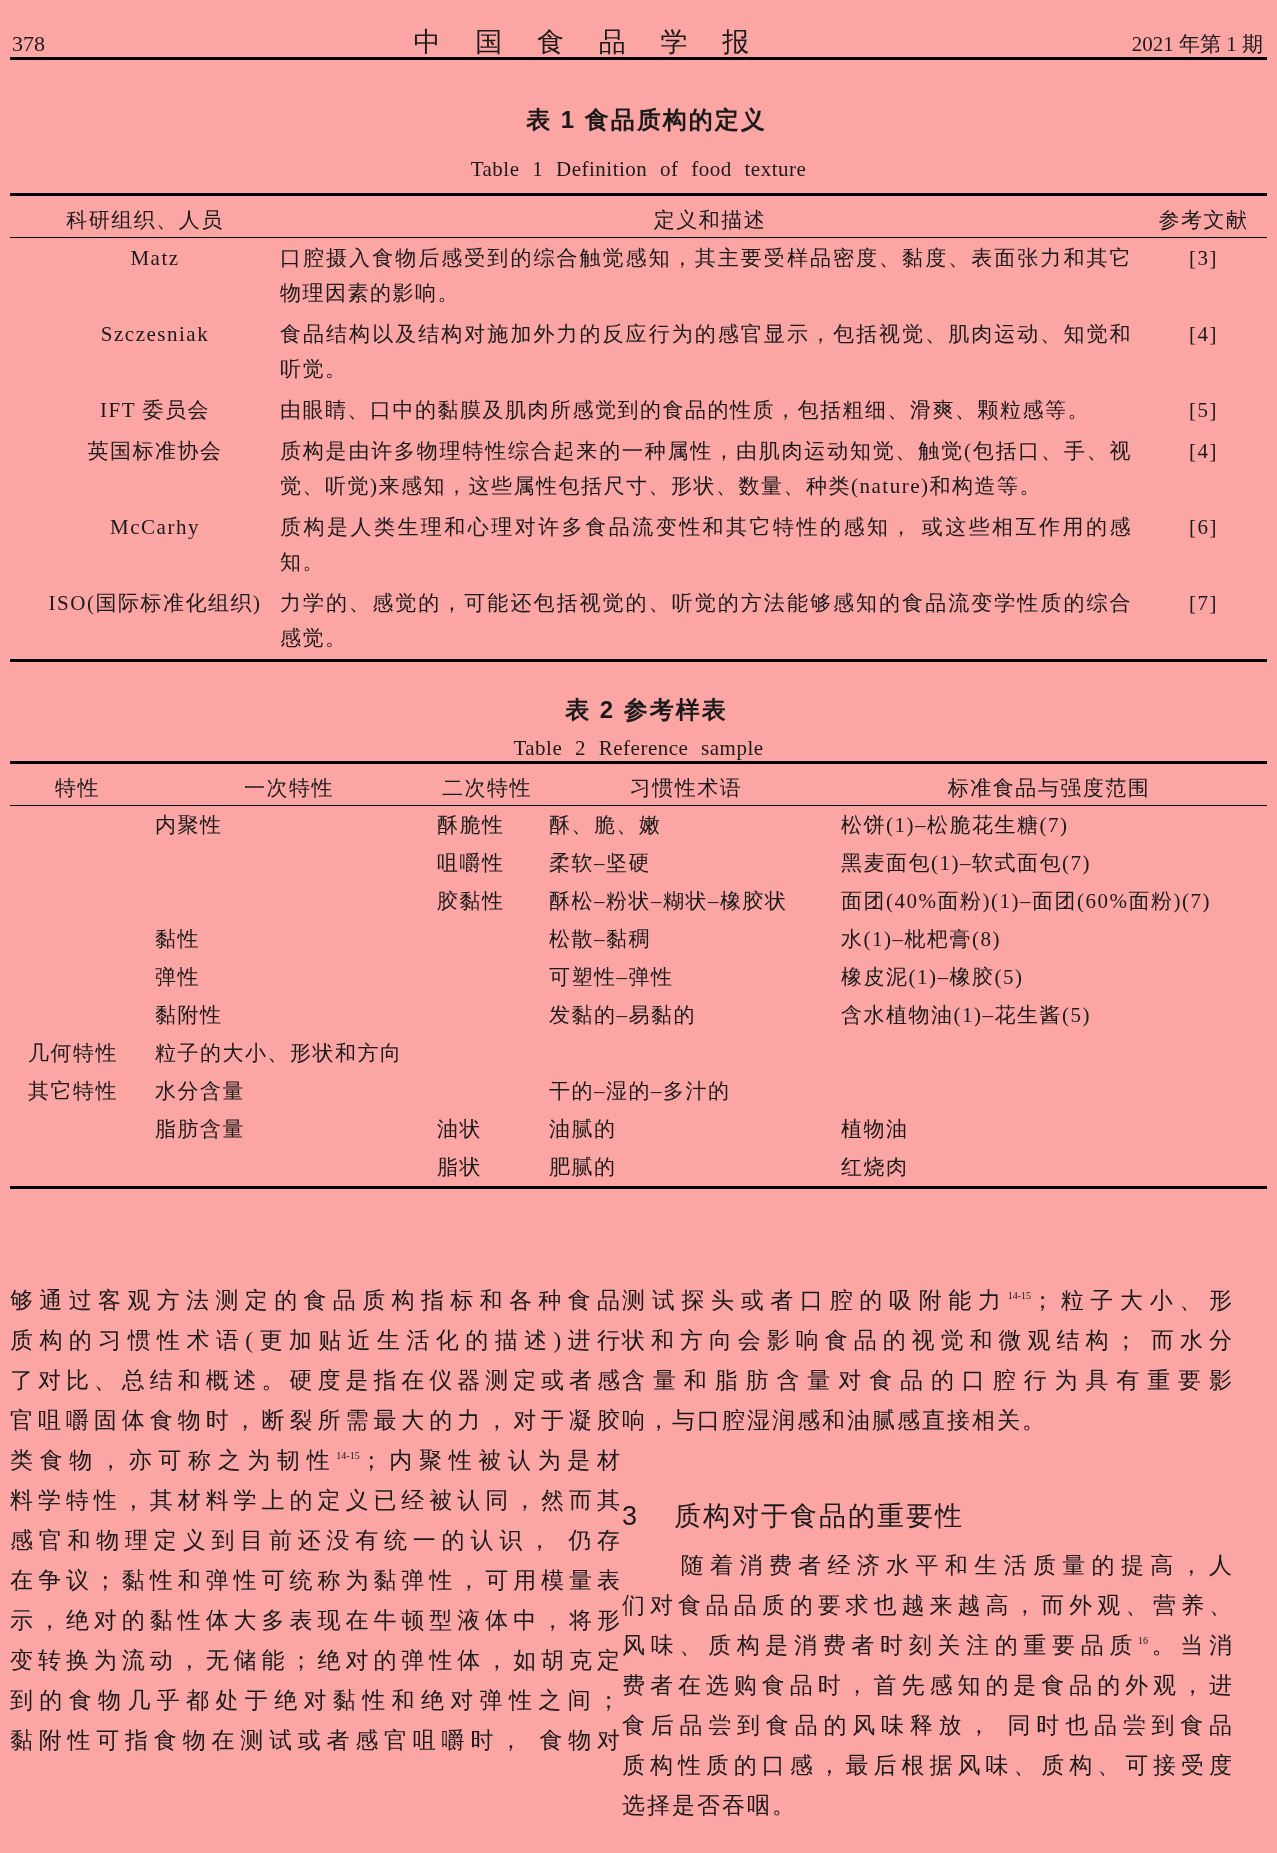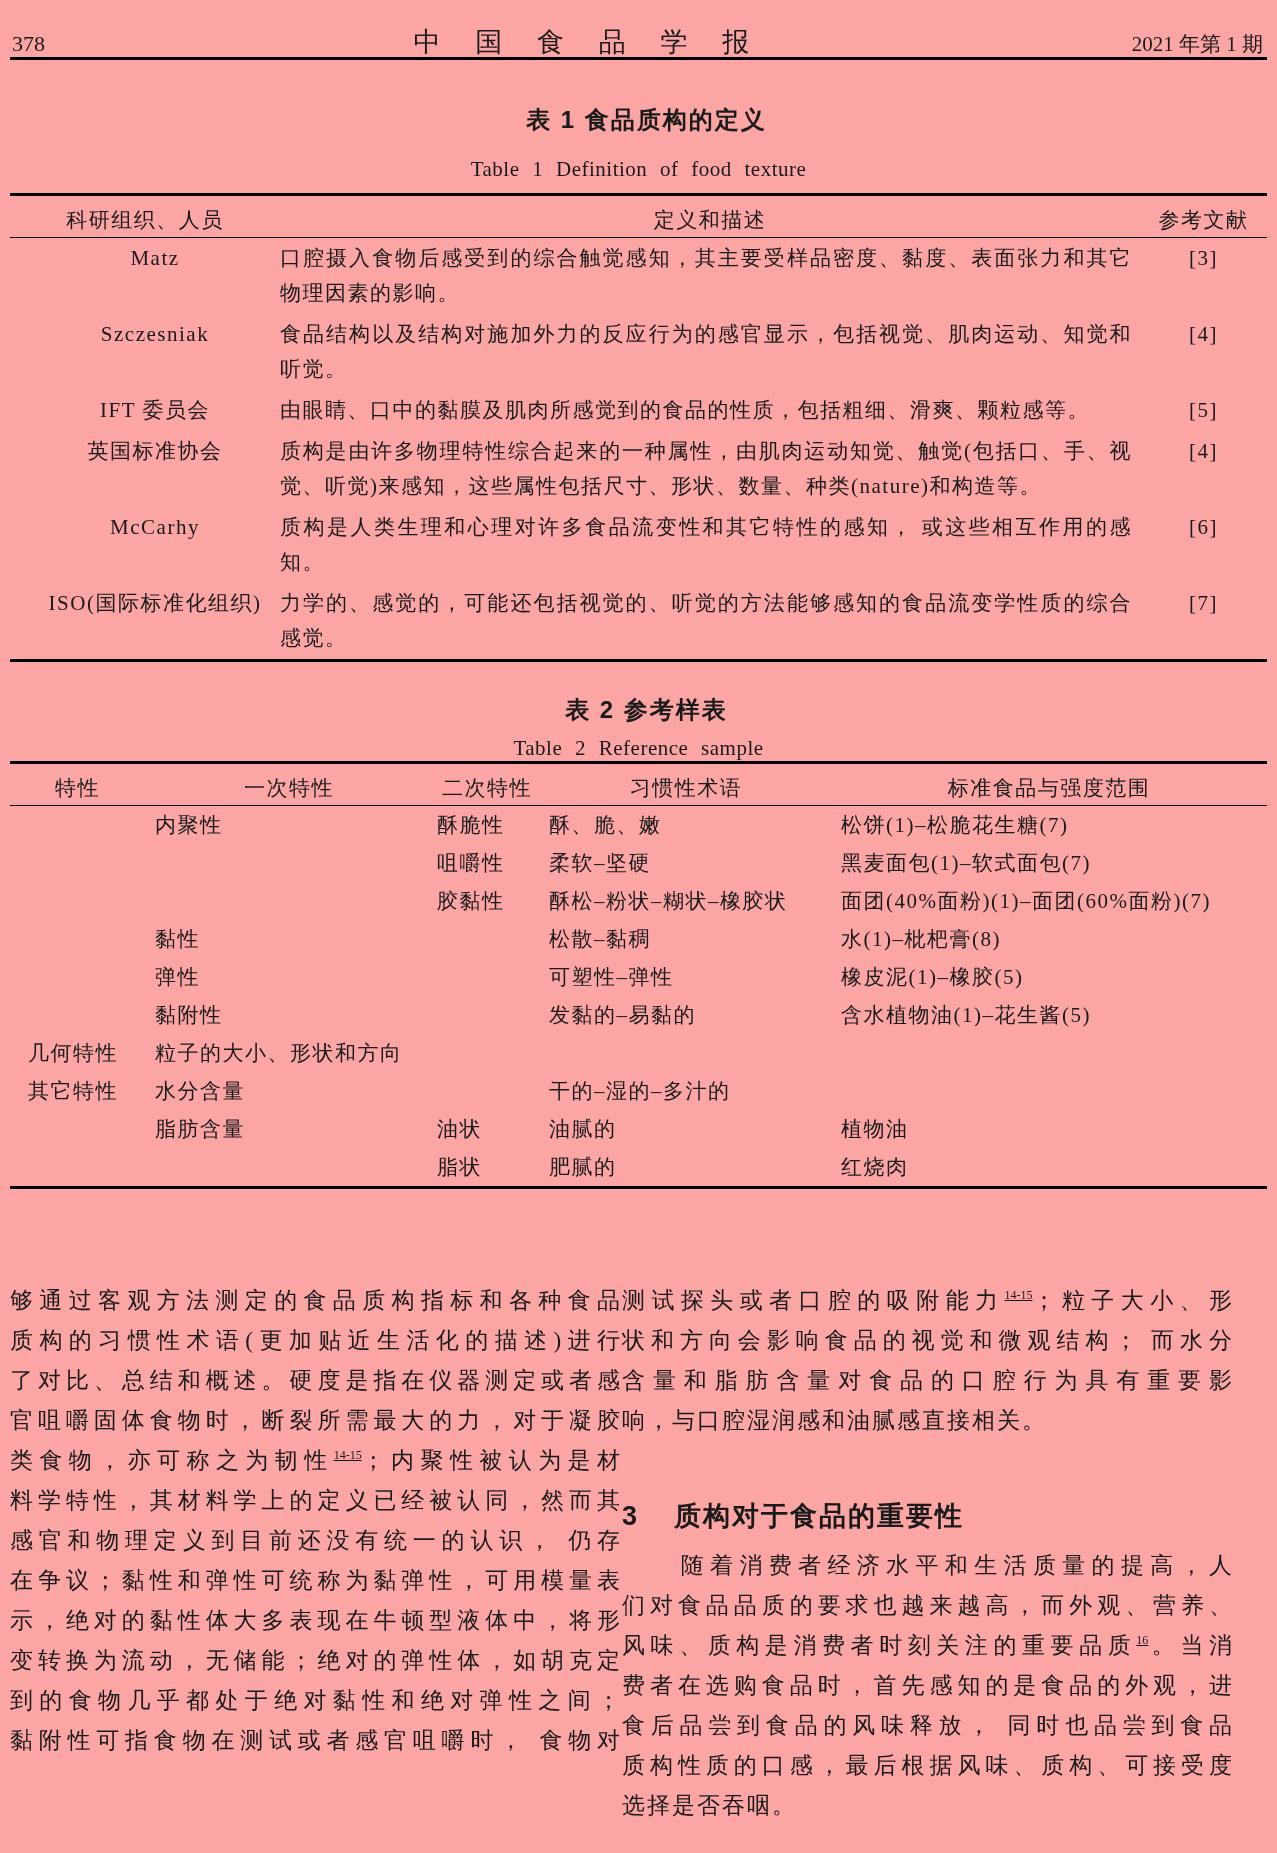--- a/index.html
+++ b/index.html
@@ -37,23 +37,23 @@
   .tbl2 td.c1{padding-left:10px;}
   .tbl2 td.c2{padding-left:4px;margin-left:22px;}
   .tbl2 td.c3{padding-left:8px;}
   .tbl2 td.c4{padding-left:10px;}
   
   .bodytext{position:absolute;top:1281px;left:10px;width:1257px;display:flex;}
   .col{width:612px;}
   .bline{height:40px;line-height:40px;font-size:23px;letter-spacing:2px;
          text-align:justify;text-align-last:justify;overflow:hidden;}
   .bline.pend{text-align-last:left;}
-  .bline sup{font-size:12px;letter-spacing:0;vertical-align:super;line-height:0;text-decoration:underline;}
+  .bline sup{font-size:10px;letter-spacing:0;vertical-align:super;line-height:0;}
   .sec-head{margin-top:54px;margin-bottom:9px;height:42px;line-height:42px;
-            font-family:"Liberation Sans",sans-serif;font-weight:bold;
+            font-family:"Liberation Sans",sans-serif;font-weight:normal;
             font-size:27px;letter-spacing:2px;white-space:nowrap;}
   .sec-num{display:inline-block;min-width:52px;}
 </style>
 </head>
 <body>
 
 <div class="page">
 
   <div class="hdr">
     <span class="hdr-page">378</span>

